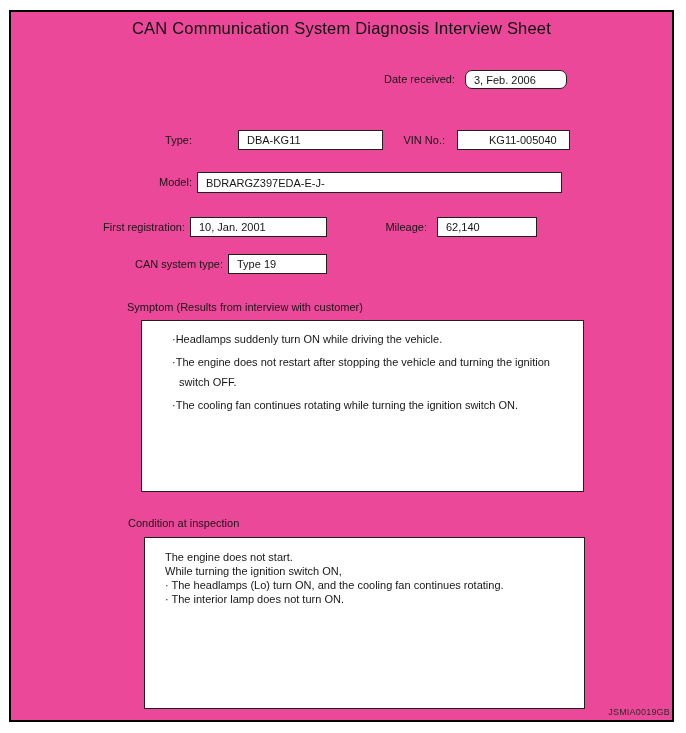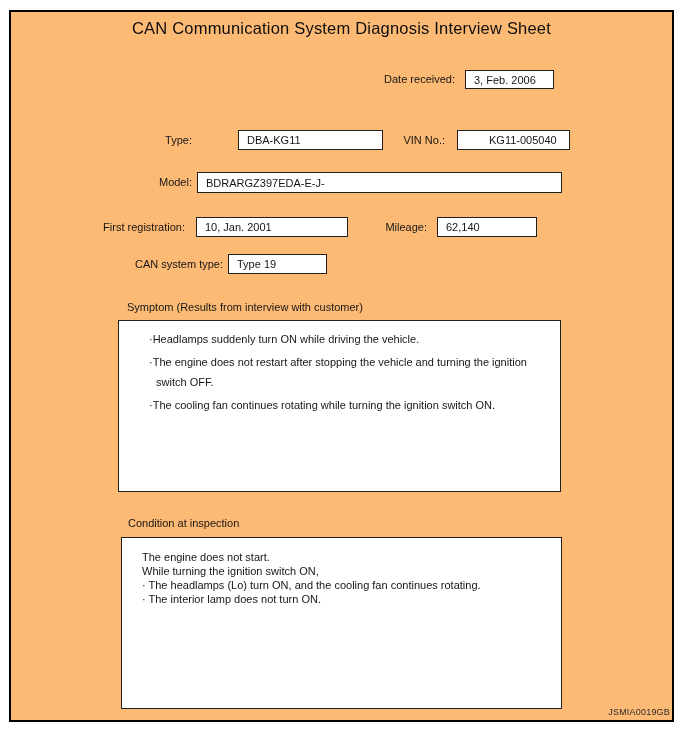--- a/index.html
+++ b/index.html
@@ -5,66 +5,66 @@
   html,body { margin:0; padding:0; background:#ffffff; }
   body {
     width:686px; height:733px;
     font-family:"Liberation Sans", sans-serif;
     color:#161616;
   }
   .page { position:relative; width:686px; height:733px; background:#fff; overflow:hidden; }
 
   .outer {
     position:absolute; left:9px; top:10px; width:665px; height:712px;
-    border:2px solid #000; box-sizing:border-box; background:#fdba74;
+    border:2px solid #000; box-sizing:border-box; background:#ec4899;
   }
 
   .title {
     position:absolute; left:0; right:0; top:7px;
     text-align:center; font-size:16.5px; letter-spacing:0.2px; color:#0e0e0e;
     white-space:nowrap;
   }
 
   .flabel {
     position:absolute; font-size:11px; text-align:right; color:#161616;
     white-space:nowrap;
   }
   .fbox {
     position:absolute; border:1.5px solid #1f1f1f; box-sizing:border-box;
     background:#fff; display:flex; align-items:center;
     font-size:11px; padding-left:8px; white-space:nowrap;
   }
 
   .lbl-date     { left:289px; top:58px;  width:155px; height:18px; line-height:18px; }
-  .box-date     { left:454px; top:58px;  width:89px;  height:19px; }
+  .box-date     { left:454px; top:58px;  width:102px;  height:19px;border-radius:7px; }
 
   .lbl-type     { left:89px;  top:118px; width:92px;  height:20px; line-height:20px; }
   .box-type     { left:186px; top:118px; width:145px; height:20px;margin-left:41px; }
   .lbl-vin      { left:337px; top:118px; width:97px;  height:20px; line-height:20px; }
   .box-vin      { left:446px; top:118px; width:113px; height:20px;padding-left:31px; }
 
   .lbl-model    { left:89px;  top:160px; width:92px;  height:21px; line-height:21px; }
   .box-model    { left:186px; top:160px; width:365px; height:21px; }
 
   .lbl-firstreg { left:24px;  top:205px; width:150px; height:20px; line-height:20px; }
-  .box-firstreg { left:179px; top:205px; width:152px; height:20px;margin-left:6px; }
+  .box-firstreg { left:179px; top:205px; width:137px; height:20px; }
   .lbl-mileage  { left:317px; top:205px; width:99px;  height:20px; line-height:20px; }
   .box-mileage  { left:426px; top:205px; width:100px; height:20px; }
 
   .lbl-can      { left:62px;  top:242px; width:150px; height:20px; line-height:20px; }
   .box-can      { left:217px; top:242px; width:99px;  height:20px; }
 
   .section-heading {
     position:absolute; font-size:11px; color:#161616; white-space:nowrap;
   }
   .sym-heading  { left:116px; top:289px; }
   .cond-heading { left:117px; top:505px; }
 
   .bigbox {
-    position:absolute; border:1.5px solid #1f1f1f; box-sizing:border-box; background:#fff;
+    position:absolute; border:1.5px solid #1f1f1f; box-sizing:border-box; background:#fff;margin-left:23px;
   }
   .sym-box  { left:107px; top:308px; width:443px; height:172px; }
   .cond-box { left:110px; top:525px; width:441px; height:172px; }
 
   .sym-content { padding:8px 0 0 30px; width:410px; box-sizing:content-box; }
   .sym-item {
     font-size:11px; line-height:20px; margin-bottom:3px;
     white-space:pre-wrap; text-indent:-4px; padding-left:4px;
   }
 

